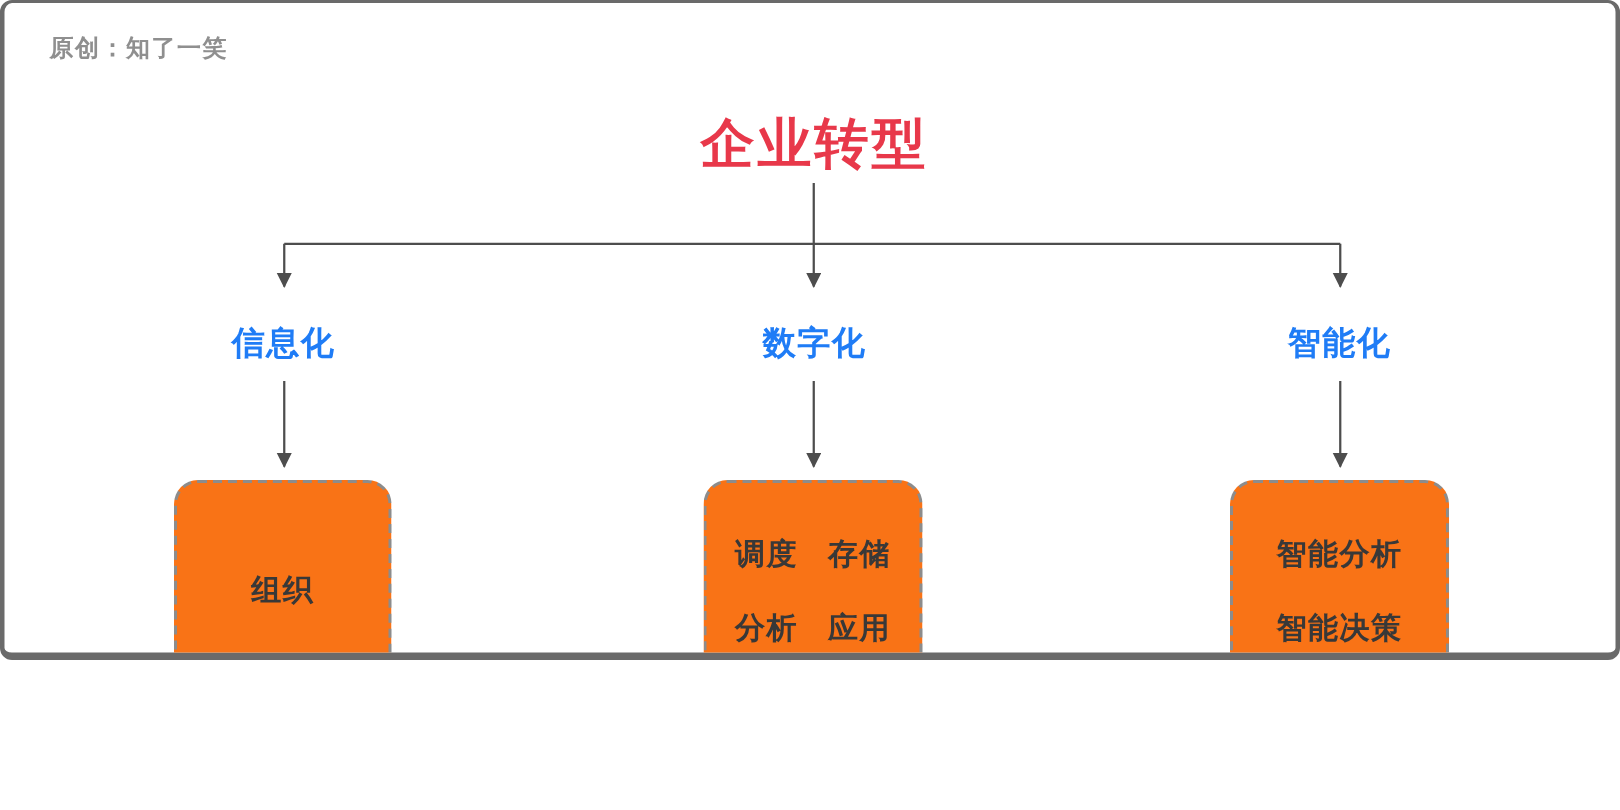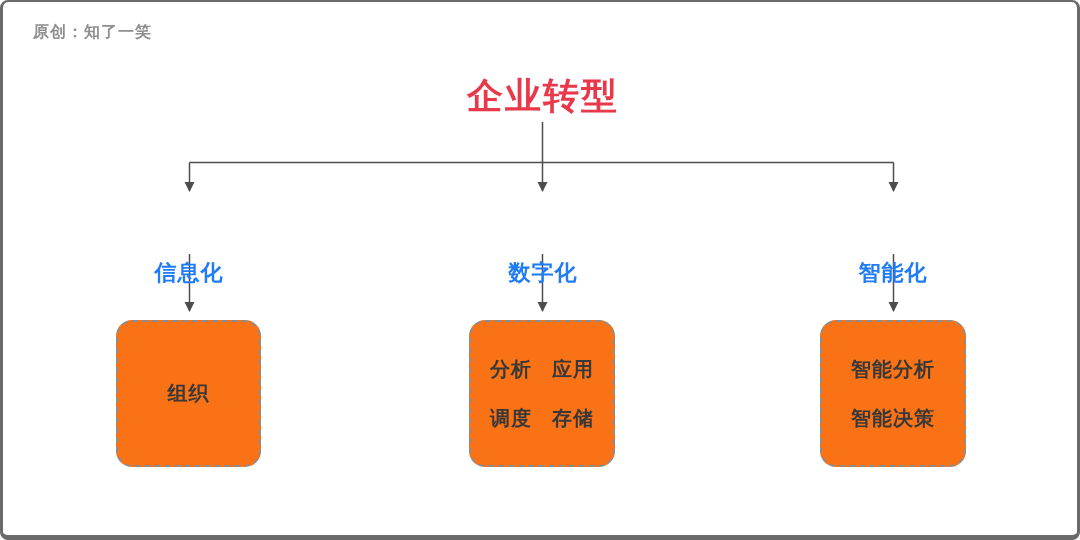--- a/index.html
+++ b/index.html
@@ -8,21 +8,21 @@
     --line-gray:#4d4d4d;
     --box-border-gray:#8c8c8c;
     --box-text:#383838;
     --attribution-gray:#8f8f8f;
     --frame-gray:#6a6a6a;
   }
   html,body{margin:0;padding:0;background:#fff;}
   body{font-family:"Liberation Sans","DejaVu Sans",sans-serif;}
   .canvas{
     position:relative;
-    width:1080px;height:540px;
+    width:1080px;height:440px;
     box-sizing:border-box;
     background:#fff;
     border:2px solid var(--frame-gray);
     border-width:2px 3px 5px 3px;
     border-radius:8px;
     overflow:hidden;
   }
   .attribution{
     position:absolute;left:30px;top:20px;
     font-size:16px;font-weight:bold;
@@ -36,21 +36,20 @@
     color:var(--title-red);
     letter-spacing:2px;
   }
   .connectors{position:absolute;left:0;top:0;width:1080px;height:540px;pointer-events:none;}
   .branch-label{
     position:absolute;top:212px;width:200px;
     text-align:center;
     font-size:22px;font-weight:bold;
     color:var(--branch-blue);
     letter-spacing:1px;
-    margin-top:44px;
   }
   .branch-label.b0{left:86px;}
   .branch-label.b1{left:440px;}
   .branch-label.b2{left:790px;}
   .node-box{
     position:absolute;top:318px;height:147px;
     box-sizing:border-box;
     border:2px dashed var(--box-border-gray);
     border-radius:16px;
     background:#f97316;
@@ -102,26 +101,26 @@
   <div class="branch-label b2">智能化</div>
 
   <div class="node-box b0">
     <div class="box-row">
       <span class="box-cell">组织</span>
     </div>
   </div>
 
   <div class="node-box b1">
     <div class="box-row">
+      <span class="box-cell">调度</span>
+      <span class="box-cell">存储</span>
+    </div>
+    <div class="box-row">
       <span class="box-cell">分析</span>
       <span class="box-cell">应用</span>
-    </div>
-    <div class="box-row">
-      <span class="box-cell">调度</span>
-      <span class="box-cell">存储</span>
     </div>
   </div>
 
   <div class="node-box b2">
     <div class="box-row">
       <span class="box-cell">智能分析</span>
     </div>
     <div class="box-row">
       <span class="box-cell">智能决策</span>
     </div>

